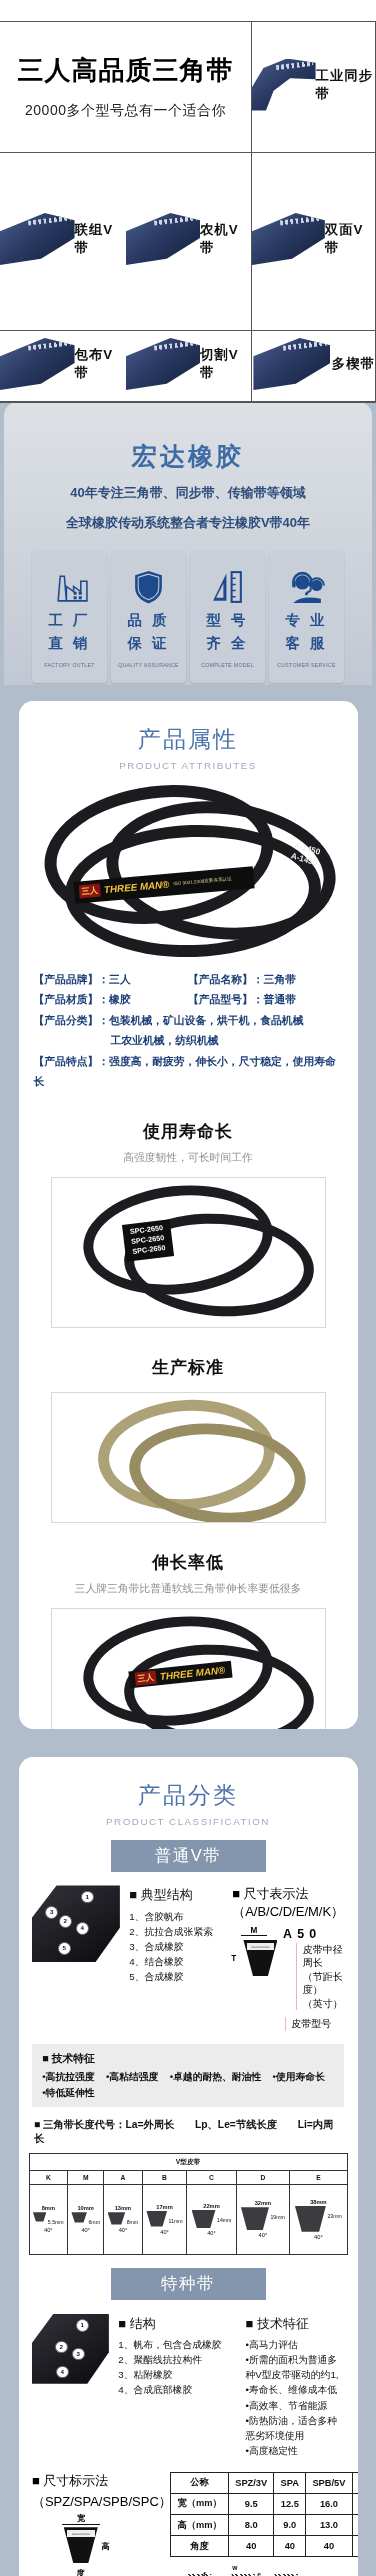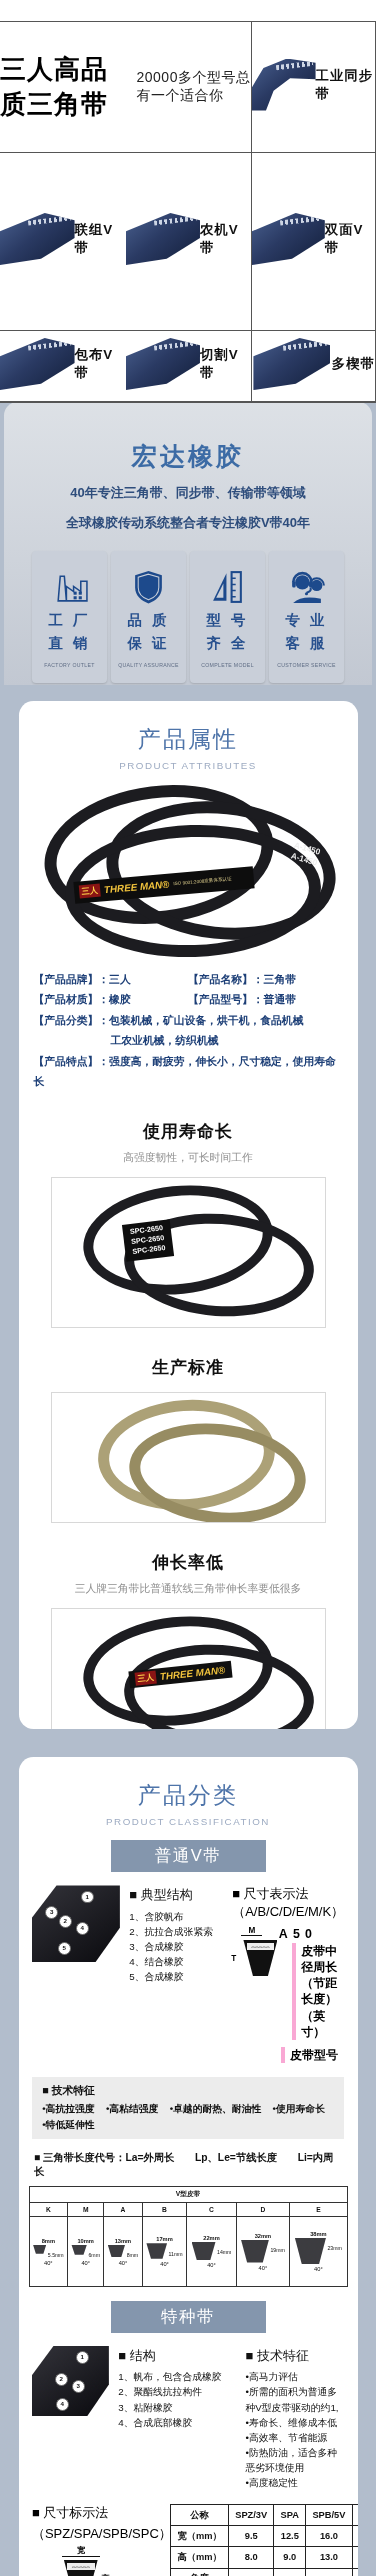--- a/index.html
+++ b/index.html
@@ -2,21 +2,21 @@
 <html style="font-size:8.2px"><head>
 <meta charset="utf-8">
 <style>
   html,body{margin:0;padding:0}
   body{width:376px;height:4122px;background:#b2bdcc;font-family:"Liberation Sans","DejaVu Sans",sans-serif;overflow:hidden;position:relative}
   
   .banner{height:402px;background:#fff;position:relative}
   .bgrid{position:absolute;top:20.6px;left:0;right:0;bottom:0;display:grid;grid-template-columns:126px 126px 124px;grid-template-rows:131px 178px 72px;border-top:0.5px solid #555;border-bottom:0.5px solid #555}
   .bcell{border-right:0.5px solid #555;border-bottom:0.5px solid #555;display:flex;flex-direction:row;align-items:center;justify-content:flex-end;padding-bottom:4.1px;overflow:hidden}
   .bcell:nth-child(3n){border-right:none}
-  .titlecell{grid-column:1/3;border-right:0.5px solid #555;border-bottom:0.5px solid #555;display:flex;flex-direction:row;justify-content:center;align-items:center;gap:13.4px}
+  .titlecell{grid-column:1/3;border-right:0.5px solid #555;border-bottom:0.5px solid #555;display:flex;flex-direction:column;justify-content:center;align-items:center;gap:13.4px}
   .btitle{font-size:26px;font-weight:bold;color:#000;letter-spacing:1px}
   .bsub{font-size:14px;color:#222;letter-spacing:0.5px}
   .belt{position:relative;width:77px;height:52px;margin:3.1px auto;background:linear-gradient(140deg,#49608f 0%,#2a3a63 45%,#111d38 100%);clip-path:polygon(0 35%,60% 0,100% 14%,100% 48%,55% 88%,0 100%)}
   .belt i{position:absolute;top:9%;right:4%;width:58%;height:4.6px;background:repeating-linear-gradient(90deg,#cdd5e4 0 2.6px,transparent 2.6px 5.2px);transform:rotate(-7deg)}
   .belt.sync{clip-path:polygon(0 55%,18% 18%,55% 0,100% 8%,100% 40%,60% 38%,34% 62%,22% 100%,0 100%)}
   .blabel{font-size:13.4px;font-weight:bold;color:#111;letter-spacing:1px}
   
   .brand{height:283px;margin:0 4.1px;background:linear-gradient(#dde1e6,#c2c8d2);border-radius:13.4px 13.4px 0 0;text-align:center;overflow:hidden}
   .brandT{margin-top:38px;font-size:25px;font-weight:bold;color:#3c6ba5;letter-spacing:3.1px}
   .brandL{margin-top:11.3px;font-size:13px;font-weight:bold;color:#2e4d7c}
@@ -65,21 +65,21 @@
   .lst{font-size:9.8px;color:#111;line-height:1.55}
   .lstT{font-size:13px;font-weight:normal;margin-bottom:3.1px}
   .snbox{flex:1}
   .snd{display:flex;gap:7.2px;margin-top:5.2px}
   .mtrap{position:relative;width:57px;height:62px}
   .mlab{position:absolute;top:-1px;left:9.3px;right:9.3px;text-align:center;font-size:8.2px;font-weight:bold;border-bottom:1px solid #111}
   .tshape{position:absolute;left:11.3px;top:13.4px;width:34px;height:36px;background:#111;clip-path:polygon(0 0,100% 0,72% 100%,28% 100%)}
   .tshape b{position:absolute;left:3.1px;top:3.1px;right:3.1px;height:7.2px;background:#eee;font-size:4.6px;color:#333;text-align:center;line-height:7.2px;font-weight:normal}
   .tlab{position:absolute;left:-1px;top:27px;font-size:8.2px;font-weight:bold}
   .a50{font-size:12.4px;font-weight:bold;letter-spacing:5.2px}
-  .cl{border-left:4px solid #f9a8d4;padding-left:5.2px;margin:2.1px 0 0 13.4px;font-size:12px;font-weight:bold;line-height:1.35}
+  .cl{border-left:1px solid #f9a8d4;padding-left:5.2px;margin:2.1px 0 0 13.4px;font-size:10px;font-weight:normal;line-height:1.35}
   .cl2{margin-left:2px;margin-top:7.2px}
   .techbox{background:#ececec;margin:13.4px 13.4px 0;padding:7.2px 10.3px}
   .techT{font-size:10.8px;font-weight:bold;color:#111}
   .techI{display:flex;flex-wrap:wrap;gap:3.1px 11.3px;margin-top:5.2px;font-size:9.8px;font-weight:bold;color:#111}
   .lencode{margin:11.3px 15.5px 0;font-size:10.3px;font-weight:bold;color:#111}
   .vt{width:319px;margin:7.2px auto 0;border-collapse:collapse}
   .vt td{border:1px solid #333;text-align:center;font-size:6.7px;color:#111}
   .vtcap{font-size:11.3px;font-weight:bold;padding:3.1px}
   .vthead{font-size:12.4px;font-weight:bold;padding:3.1px}
   .vtd{height:67px;vertical-align:middle}

